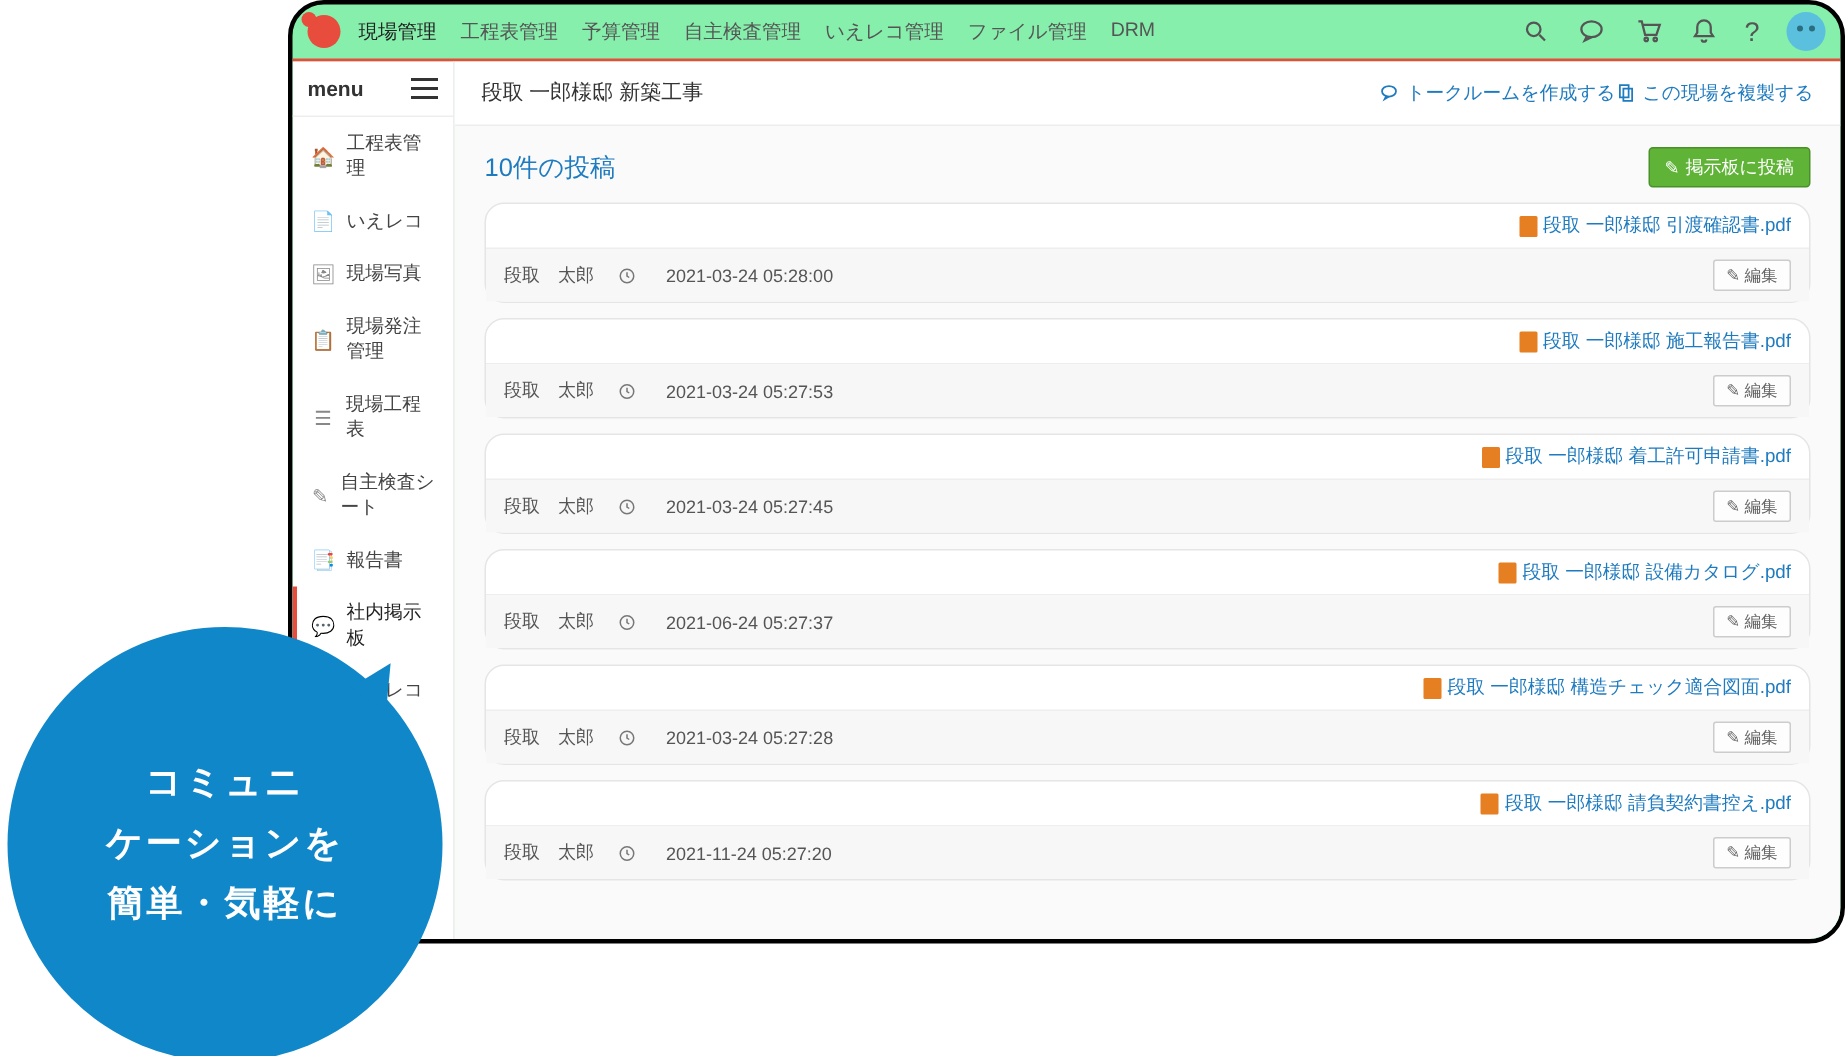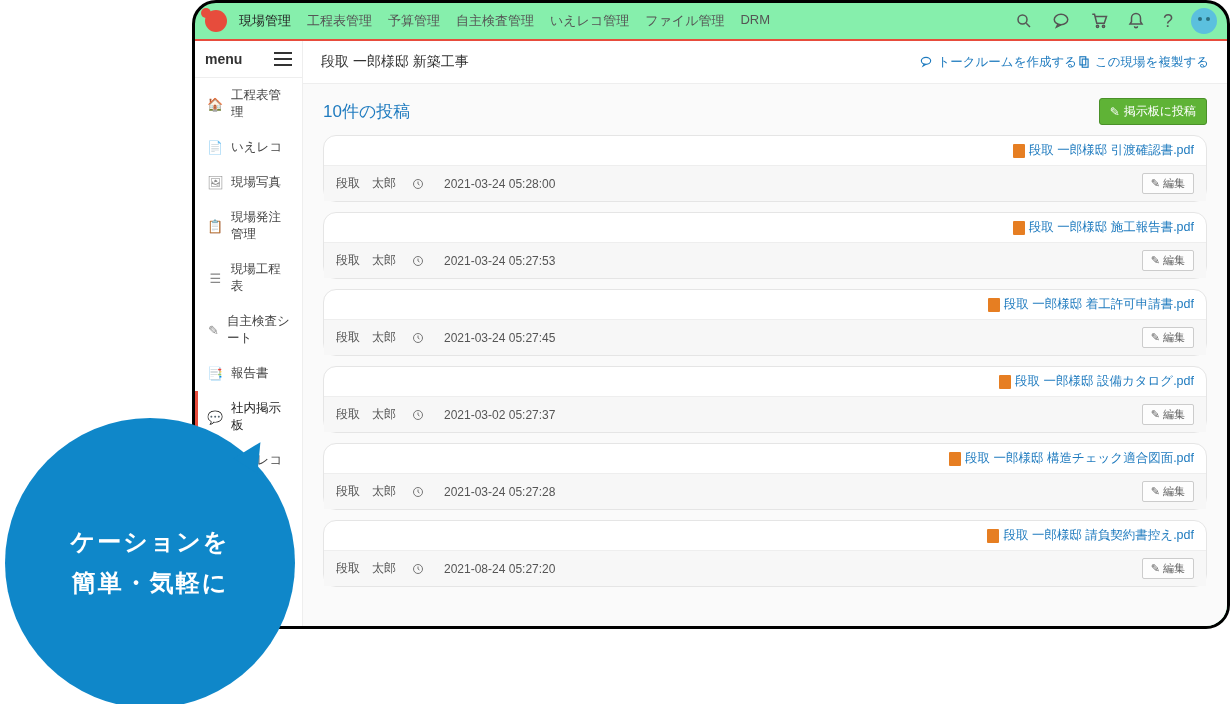--- a/index.html
+++ b/index.html
@@ -266,21 +266,21 @@
                 </div>
                 <div class="post-bot">
                   <span class="author">段取　太郎</span>
                   <span class="ts">
                     <span>
                       <svg width="12" height="12" viewBox="0 0 24 24" fill="none" stroke="#777" stroke-width="2">
                         <circle cx="12" cy="12" r="9"></circle>
                         <path d="M12 7v5l3 2"></path>
                       </svg>
                     </span>
-                    <span>2021-03-02 05:27:37</span>
+                    <span>2021-06-24 05:27:37</span>
                   </span>
                   <button class="editbtn">
                     <span>✎</span>
                     <span>編集</span>
                   </button>
                 </div>
               </div>
               <div class="post">
                 <div class="post-top">
                   <span class="pdf-link">
@@ -314,34 +314,35 @@
                 </div>
                 <div class="post-bot">
                   <span class="author">段取　太郎</span>
                   <span class="ts">
                     <span>
                       <svg width="12" height="12" viewBox="0 0 24 24" fill="none" stroke="#777" stroke-width="2">
                         <circle cx="12" cy="12" r="9"></circle>
                         <path d="M12 7v5l3 2"></path>
                       </svg>
                     </span>
-                    <span>2021-08-24 05:27:20</span>
+                    <span>2021-11-24 05:27:20</span>
                   </span>
                   <button class="editbtn">
                     <span>✎</span>
                     <span>編集</span>
                   </button>
                 </div>
               </div>
             </div>
         </div>
       </div>
     </div>
 
   </div>
 
   <div class="bubble">
     <div>
+      <div>コミュニ</div>
       <div>ケーションを</div>
       <div>簡単・気軽に</div>
     </div>
   </div>
 </div>
 
 </body></html>

